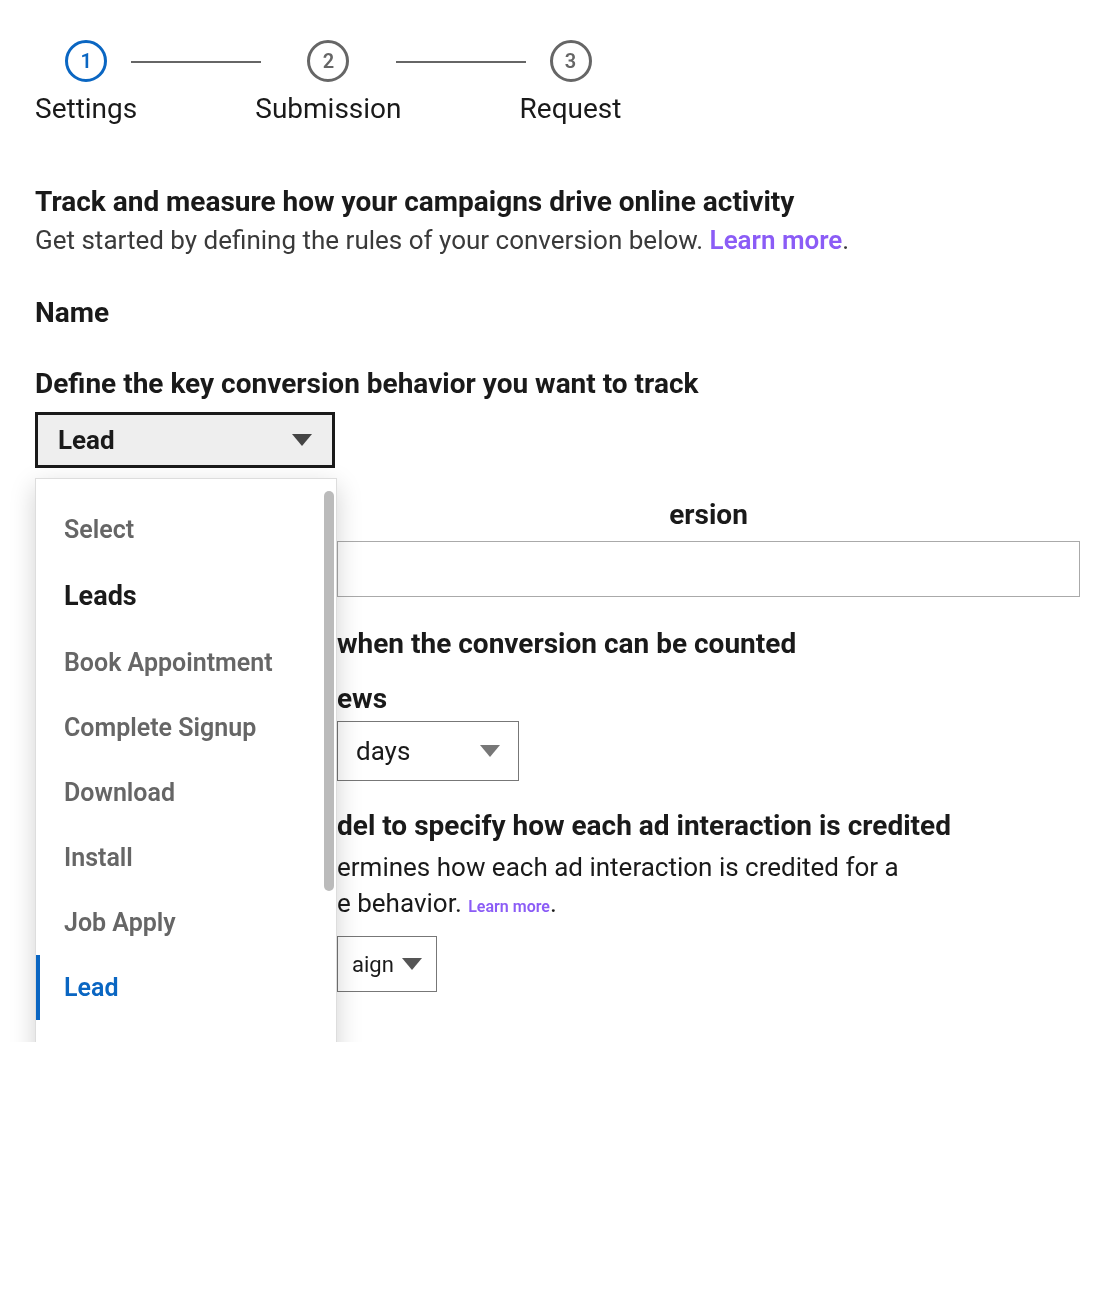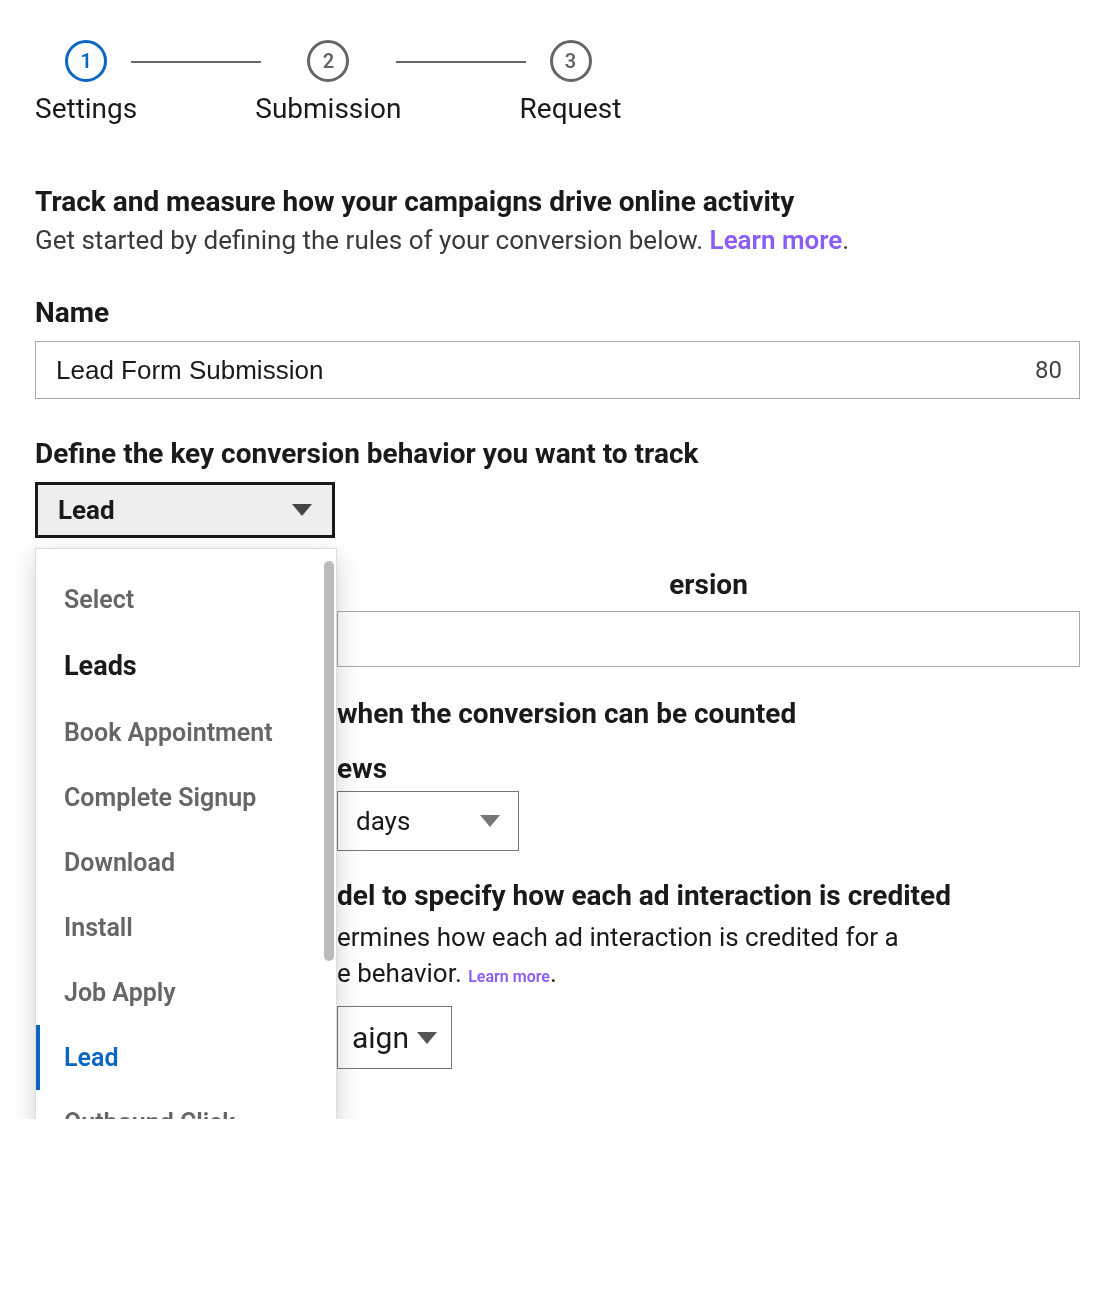--- a/index.html
+++ b/index.html
@@ -176,26 +176,26 @@
       align-items: center;
       padding: 0 18px;
       font-size: 26px;
       color: #1a1a1a;
       gap: 70px;
     }
     .select-box .caret-down {
       border-top-color: #777;
     }
     .attrib-box {
-      height: 63px;
+      height: 56px;
       border: 1px solid #777;
       display: inline-flex;
       align-items: center;
       padding: 0 14px;
-      font-size: 30px;
+      font-size: 22px;
       gap: 8px;
     }
     .content-behind {
       position: relative;
     }
     .overlay-area {
       position: absolute;
       left: 0;
       top: 0;
     }
@@ -222,24 +222,20 @@
 
 <div class="section">
   <div class="heading">Track and measure how your campaigns drive online activity</div>
   <div class="subheading">
     <span>Get started by defining the rules of your conversion below. </span><a href="#" class="link">Learn more</a><span>.</span>
   </div>
 </div>
 
 <div class="section">
   <div class="field-label">Name</div>
-  <div class="text-input-wrap">
-    <input class="text-input" type="text" value="Lead Form Submission" style="">
-    <span class="char-count">80</span>
-  </div>
 </div>
 
 <div class="section" style="margin-bottom:10px;">
   <div class="field-label">Define the key conversion behavior you want to track</div>
   <div class="content-behind">
     <div class="dropdown-btn">
       <span>Lead</span>
       <span class="caret-down"></span>
     </div>
 

